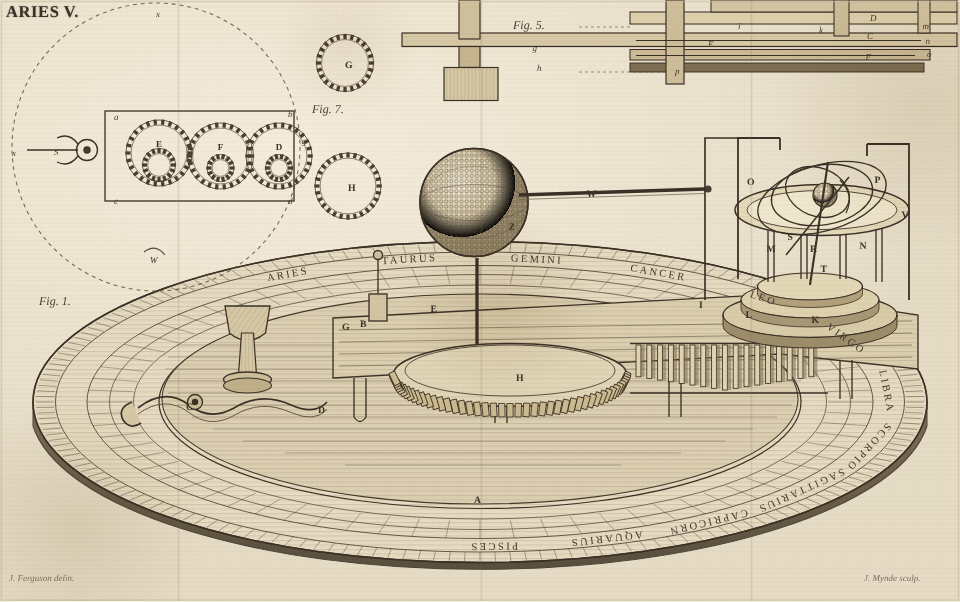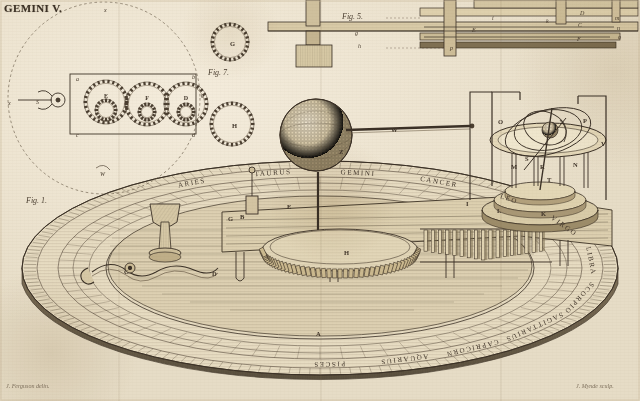--- a/index.html
+++ b/index.html
@@ -848,21 +848,21 @@
 
     <rect x="1" y="1" width="638" height="399" fill="none" stroke="#cbbd9e" stroke-width="1" opacity=".6"></rect>
   </svg>
 
   <div id="grain"></div>
   <div id="stains"></div>
   <div class="fold" style="left:118px"></div>
   <div class="fold" style="left:320px"></div>
   <div class="fold" style="left:500px"></div>
 
-  <div class="lbl plate-title" style="left:4px;top:2px">GEMINI V.</div>
+  <div class="lbl plate-title" style="left:4px;top:2px">ARIES V.</div>
 
   <div class="lbl fig" style="left:208px;top:68px">Fig. 7.</div>
 
   <div class="lbl fig" style="left:342px;top:12px">Fig. 5.</div>
 
   <div class="lbl fig" style="left:26px;top:196px">Fig. 1.</div>
 
   <div class="lbl sig" style="left:6px;top:383px">J. Ferguson delin.</div>
 
   <div class="lbl sig" style="left:576px;top:383px">J. Mynde sculp.</div>

